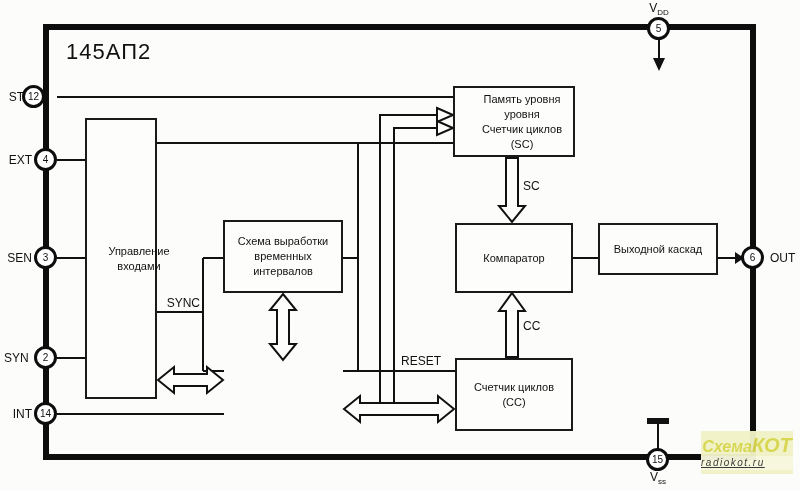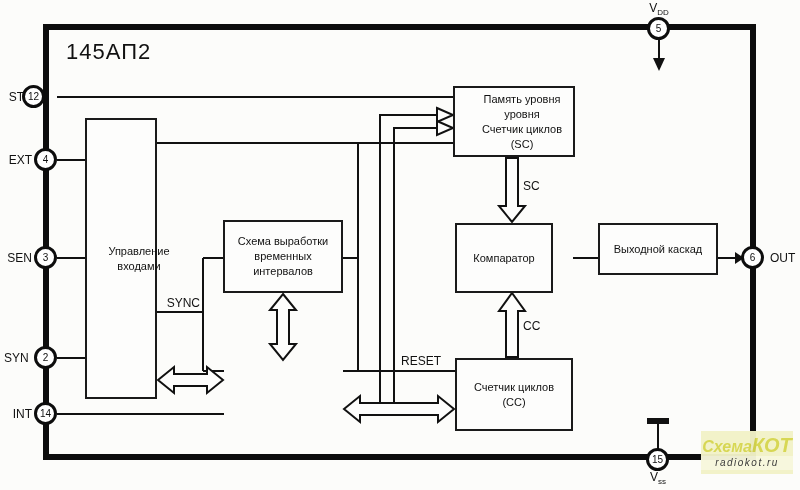--- a/index.html
+++ b/index.html
@@ -34,21 +34,21 @@
     background:#f2f2c8;opacity:0.96;display:flex;flex-direction:column;
     align-items:center;justify-content:center;overflow:hidden;
   }
   .watermark .brand{
     font-size:16px;font-style:italic;font-weight:700;color:#d6d64e;line-height:18px;
     white-space:nowrap;
   }
   .watermark .brand .big{font-size:20px;}
   .watermark .site{
     font-size:10px;font-style:italic;letter-spacing:1.5px;color:#333;line-height:14px;
-    background:#f7f7dc;width:100%;text-align:center;white-space:nowrap;
+    background:#f7f7dc;width:100%;white-space:nowrap;text-decoration:underline;
   }
 </style>
 </head>
 <body>
 
 <div id="canvas">
 
   <div class="chip-border"></div>
 
   <svg id="wires" width="800" height="490" viewBox="0 0 800 490">
@@ -112,21 +112,21 @@
   </div>
 
 
   <div class="block" style="left:453px;top:86px;width:122px;height:71px;padding-left:16px;">
     <span>Память уровня</span>
     <span>уровня</span>
     <span>Счетчик циклов</span>
     <span>(SC)</span>
   </div>
 
-  <div class="block" style="left:455px;top:223px;width:98px;height:70px;">
+  <div class="block" style="left:455px;top:223px;width:118px;height:70px;">
     <span>Компаратор</span>
   </div>
 
   <div class="block" style="left:598px;top:223px;width:120px;height:52px;">
     <span>Выходной каскад</span>
   </div>
 
   <div class="block" style="left:455px;top:358px;width:118px;height:73px;">
     <span>Счетчик циклов</span>
     <span>(СС)</span>

